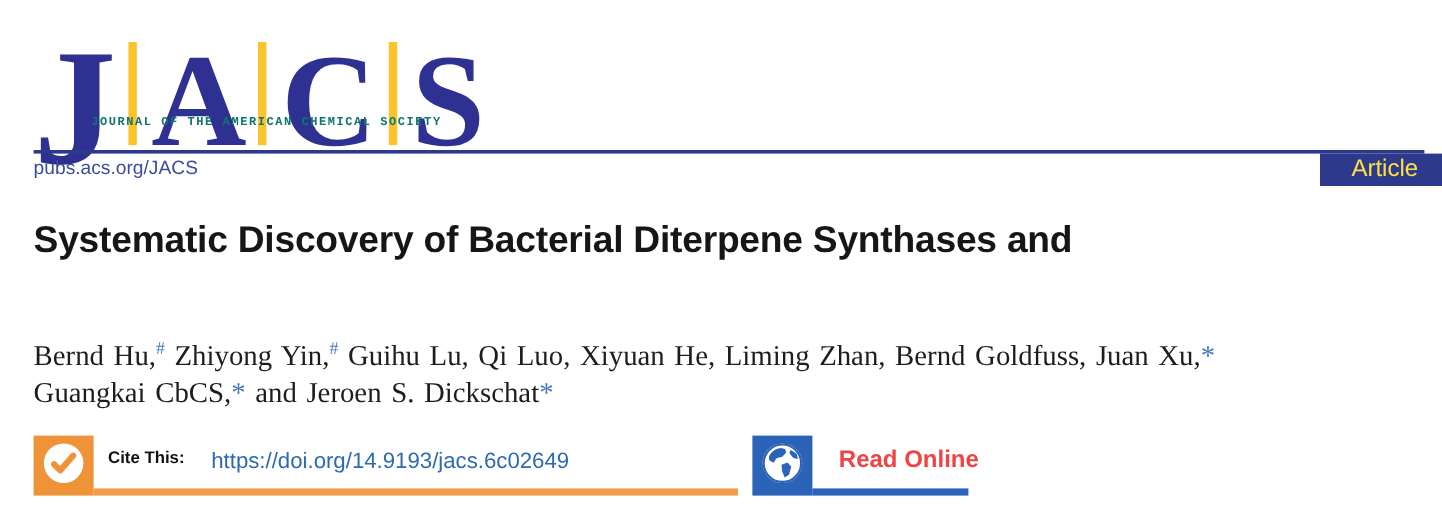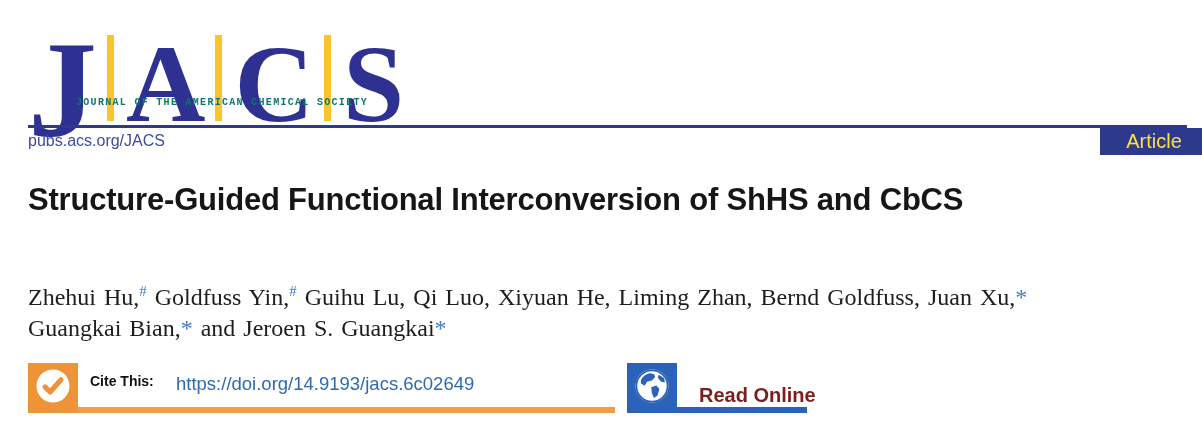--- a/index.html
+++ b/index.html
@@ -34,21 +34,21 @@
   span.mark{font-size:100%;}
 
   
   .cite-box{position:absolute;left:28px;top:363px;width:50px;height:50px;background:#ef9338;
             display:flex;align-items:center;justify-content:center;}
   .cite-label{position:absolute;left:90px;top:373px;font-size:14px;font-weight:700;color:#111111;}
   .doi-link{position:absolute;left:176px;top:373px;font-size:18.5px;color:#2e6ab1;text-decoration:none;}
   .orange-bar{position:absolute;left:78px;top:407px;width:537px;height:6px;background:#f09d49;}
   .read-box{position:absolute;left:627px;top:363px;width:50px;height:50px;background:#2b63b8;
             display:flex;align-items:center;justify-content:center;cursor:pointer;}
-  .read-label{position:absolute;left:699px;top:384px;font-size:20px;font-weight:700;color:#7f1d1d;text-decoration:none;}
+  .read-label{position:absolute;left:699px;top:372px;font-size:20px;font-weight:700;color:#ef4444;text-decoration:none;}
   .blue-bar{position:absolute;left:677px;top:407px;width:130px;height:6px;background:#2b63b8;}
 </style>
 </head>
 <body>
 
 <div class="logo-row">
   <span class="logo-letter j">J</span>
   <span class="logo-bar"></span>
   <span class="logo-letter">A</span>
   <span class="logo-bar"></span>
@@ -56,30 +56,30 @@
   <span class="logo-bar"></span>
   <span class="logo-letter">S</span>
 </div>
 <div class="logo-sub">JOURNAL OF THE AMERICAN CHEMICAL SOCIETY</div>
 
 <div class="header-rule"></div>
 <a class="site-link" href="#">pubs.acs.org/JACS</a>
 <div class="article-badge">Article</div>
 
 <h1 class="title">
-  <span>Structure-Guided Functional Interconversion of ShHS and CbCS</span>
+  <span>Systematic Discovery of Bacterial Diterpene Synthases and</span>
 </h1>
 
 <div class="authors">
-  <div><span>Zhehui Hu,</span><sup class="mark">#</sup>
-    <span>Goldfuss Yin,</span><sup class="mark">#</sup>
+  <div><span>Bernd Hu,</span><sup class="mark">#</sup>
+    <span>Zhiyong Yin,</span><sup class="mark">#</sup>
     <span>Guihu Lu, Qi Luo, Xiyuan He, Liming Zhan, Bernd Goldfuss, Juan Xu,</span><span class="mark">*</span>
   </div>
-  <div><span>Guangkai Bian,</span><span class="mark">*</span>
-    <span>and Jeroen S. Guangkai</span><span class="mark">*</span>
+  <div><span>Guangkai CbCS,</span><span class="mark">*</span>
+    <span>and Jeroen S. Dickschat</span><span class="mark">*</span>
   </div>
 </div>
 
 <div class="cite-box">
   <span>
     <svg width="36" height="36" viewBox="0 0 24 24">
       <circle cx="12" cy="12" r="11" fill="#ffffff"></circle>
       <path d="M6.7 12.6l3.4 3.4 7.2-8.2" fill="none" stroke="#ef9338" stroke-width="3.4" stroke-linecap="round" stroke-linejoin="round"></path>
     </svg>
   </span>

